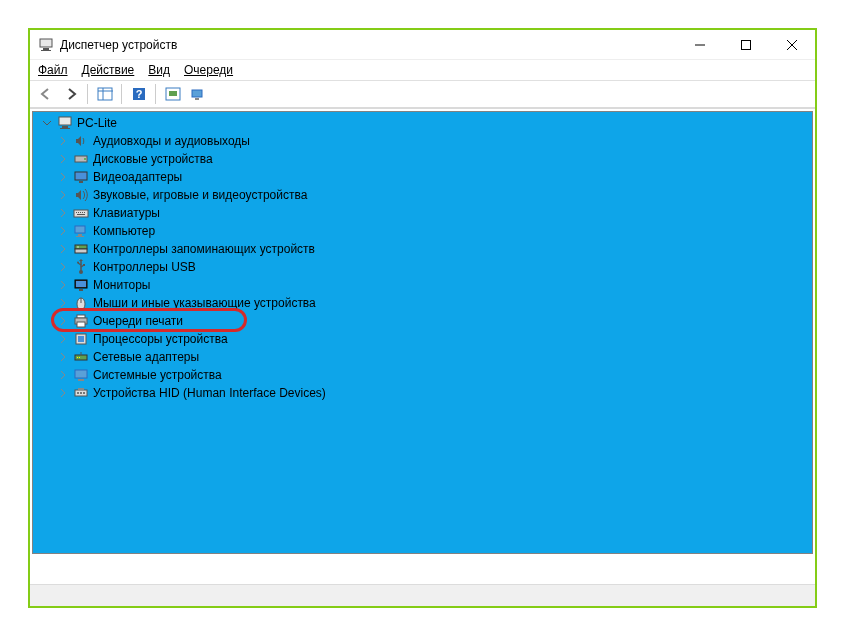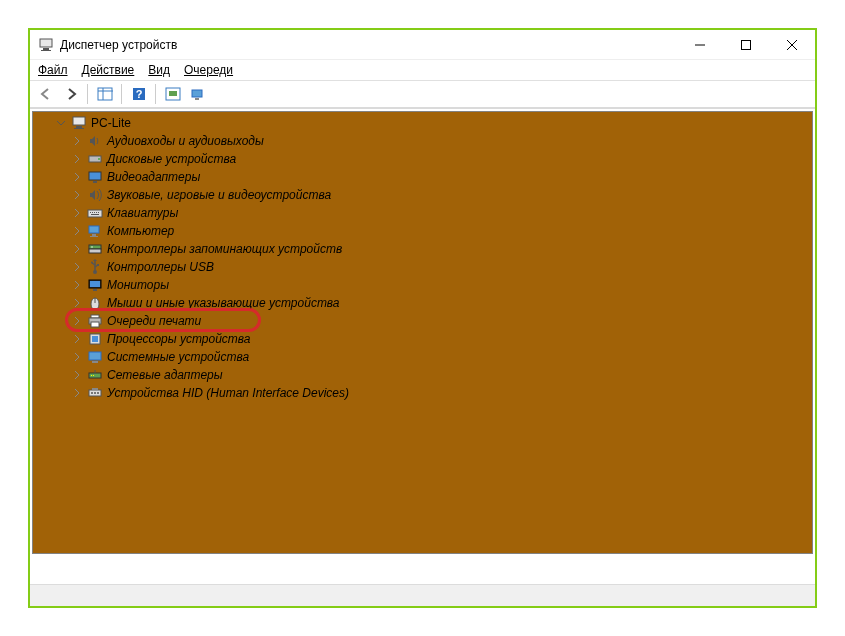--- a/index.html
+++ b/index.html
@@ -82,43 +82,43 @@
   }
   .content {
     flex: 1;
     border-top: 1px solid #dadada;
     padding: 2px;
     overflow: auto;
   }
   .tree-wrap {
     border: 1px solid #828282;
     height: 443px;
-    padding: 2px 18px;
-    background: #a16207;
+    padding: 2px 4px;
+    background: #0ea5e9;
     overflow: auto;
   }
   .node {
     display: flex;
     align-items: center;
     height: 18px;
     gap: 4px;
     white-space: nowrap;
   }
   .chevron {
     width: 12px; height: 12px;
     display: flex; align-items: center; justify-content: center;
     color: #666;
   }
   .node .icon {
     width: 16px; height: 16px;
     display: flex; align-items: center; justify-content: center;
     flex-shrink: 0;
   }
   .root-row { padding-left: 4px; }
-  .child-row { padding-left: 20px; font-style: italic; }
+  .child-row { padding-left: 20px; }
   .highlight-container {
     position: relative;
     display: block;
   }
   .highlight-ring {
     position: absolute;
     top: -4px;
     left: 14px;
     width: 196px;
     height: 24px;
@@ -420,41 +420,41 @@
             <span>Процессоры устройства</span>
           </div>
           <div class="node child-row">
             <span class="chevron">
               <svg width="10" height="10" viewBox="0 0 10 10">
                 <path d="M3 1 L7 5 L3 9" fill="none" stroke="#888" stroke-width="1"></path>
               </svg>
             </span>
             <span class="icon">
               <svg width="16" height="16" viewBox="0 0 16 16">
-                <rect x="2" y="3" width="12" height="8" fill="#5aa0d8" stroke="#2a6bbf"></rect>
-                <rect x="5" y="12" width="6" height="2" fill="#888"></rect>
-              </svg>
-            </span>
-            <span>Системные устройства</span>
-          </div>
-          <div class="node child-row">
-            <span class="chevron">
-              <svg width="10" height="10" viewBox="0 0 10 10">
-                <path d="M3 1 L7 5 L3 9" fill="none" stroke="#888" stroke-width="1"></path>
-              </svg>
-            </span>
-            <span class="icon">
-              <svg width="16" height="16" viewBox="0 0 16 16">
                 <rect x="2" y="6" width="12" height="5" fill="#60a050" stroke="#333"></rect>
                 <rect x="4" y="8" width="1" height="1" fill="#ff0"></rect>
                 <rect x="6" y="8" width="1" height="1" fill="#ff0"></rect>
                 <line x1="8" y1="3" x2="8" y2="6" stroke="#555"></line>
               </svg>
             </span>
             <span>Сетевые адаптеры</span>
+          </div>
+          <div class="node child-row">
+            <span class="chevron">
+              <svg width="10" height="10" viewBox="0 0 10 10">
+                <path d="M3 1 L7 5 L3 9" fill="none" stroke="#888" stroke-width="1"></path>
+              </svg>
+            </span>
+            <span class="icon">
+              <svg width="16" height="16" viewBox="0 0 16 16">
+                <rect x="2" y="3" width="12" height="8" fill="#5aa0d8" stroke="#2a6bbf"></rect>
+                <rect x="5" y="12" width="6" height="2" fill="#888"></rect>
+              </svg>
+            </span>
+            <span>Системные устройства</span>
           </div>
           <div class="node child-row">
             <span class="chevron">
               <svg width="10" height="10" viewBox="0 0 10 10">
                 <path d="M3 1 L7 5 L3 9" fill="none" stroke="#888" stroke-width="1"></path>
               </svg>
             </span>
             <span class="icon">
               <svg width="16" height="16" viewBox="0 0 16 16">
                 <rect x="2" y="5" width="12" height="6" fill="#ddd" stroke="#555"></rect>

